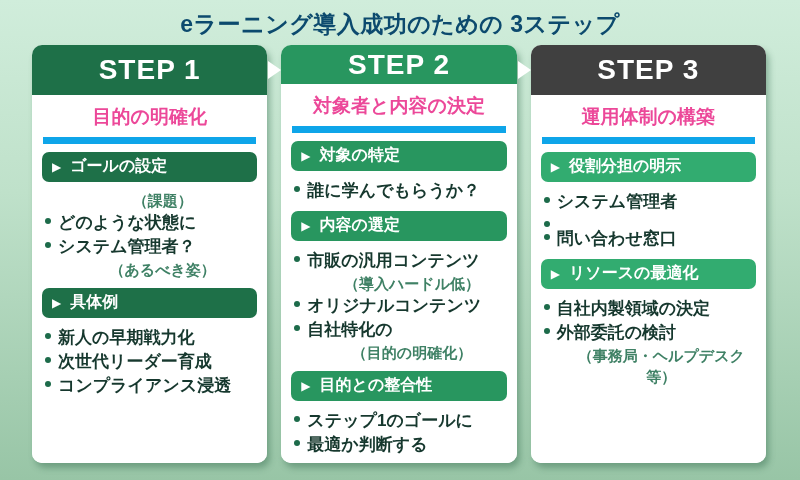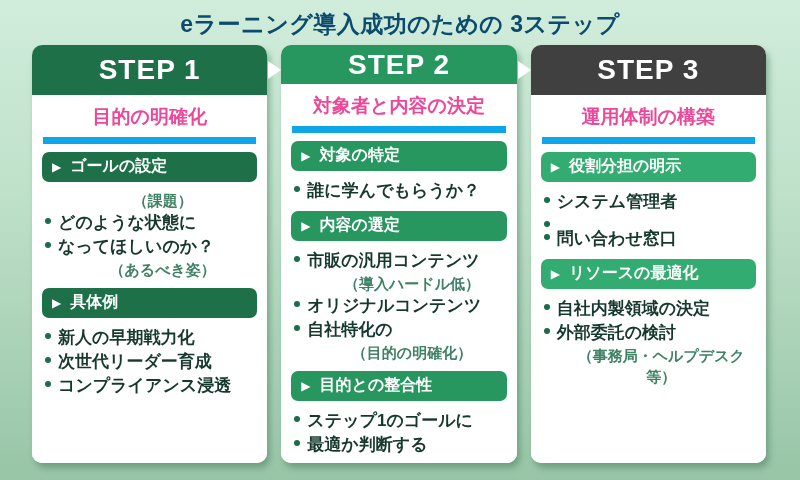--- a/index.html
+++ b/index.html
@@ -127,21 +127,21 @@
         <span>ゴールの設定</span>
       </div>
       <ul class="items">
         <li class="note">（課題）</li>
         <li class="item">
           <span class="dot" style="background-color: rgb(29, 107, 74);"></span>
           <span>どのような状態に</span>
         </li>
         <li class="item">
           <span class="dot" style="background-color: rgb(29, 107, 74);"></span>
-          <span>なってほしいのか？</span>
+          <span>システム管理者？</span>
         </li>
         <li class="note">（あるべき姿）</li>
       </ul>
 
       <div class="banner" style="background-color: rgb(30, 112, 72);">
         <span class="tri">▶</span>
         <span>具体例</span>
       </div>
       <ul class="items">
         <li class="item">

